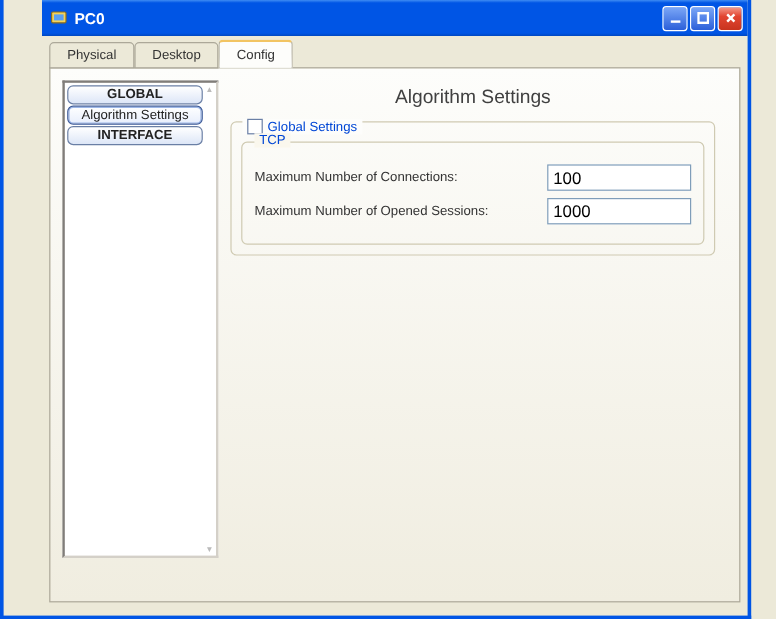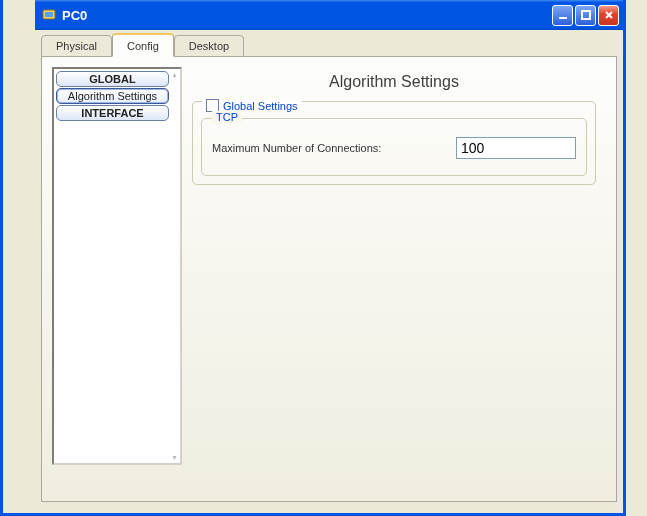--- a/index.html
+++ b/index.html
@@ -240,22 +240,22 @@
             <line x1="2" y1="2" x2="8" y2="8" stroke="#fff" stroke-width="2"></line>
             <line x1="8" y1="2" x2="2" y2="8" stroke="#fff" stroke-width="2"></line>
           </svg>
         </div>
     </div>
   </div>
 
   <div class="client">
     <div class="tabstrip">
       <div class="tab">Physical</div>
+      <div class="tab">Desktop</div>
       <div class="tab active">Config</div>
-      <div class="tab">Desktop</div>
     </div>
     <div class="tabpage">
 
       <div class="sidepanel">
         <div class="sidepanel-inner">
           <div class="side-btn header">GLOBAL</div>
           <div class="side-btn selected">Algorithm Settings</div>
           <div class="side-btn header">INTERFACE</div>
         </div>
         <div class="scroll-stub">
@@ -272,20 +272,24 @@
             <span class="checkbox"></span>
             <span>Global Settings</span>
           </div>
           <div class="fieldset">
             <div class="inner-fieldset">
               <div class="inner-legend">TCP</div>
               <div class="formrow">
                 <label>Maximum Number of Connections:</label>
                 <input type="text" value="100" style="">
               </div>
+              <div class="formrow">
+                <label>Maximum Number of Opened Sessions:</label>
+                <input type="text" value="1000" style="">
+              </div>
             </div>
           </div>
         </div>
       </div>
 
     </div>
   </div>
 </div>
 
 </body></html>

